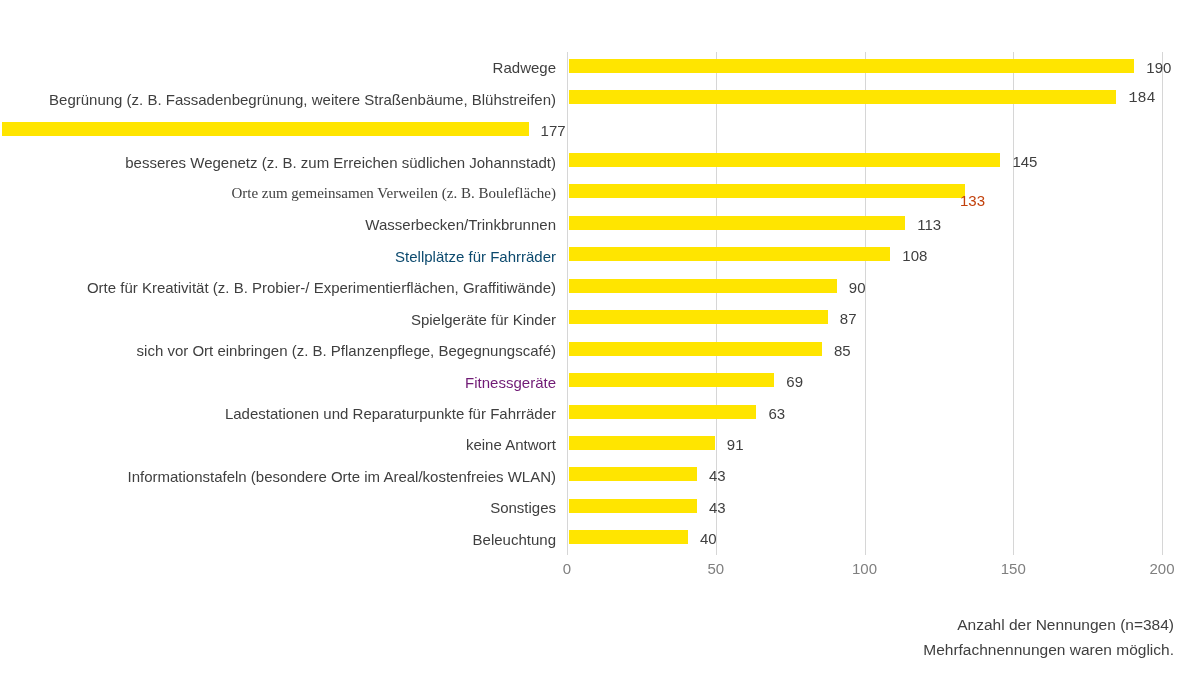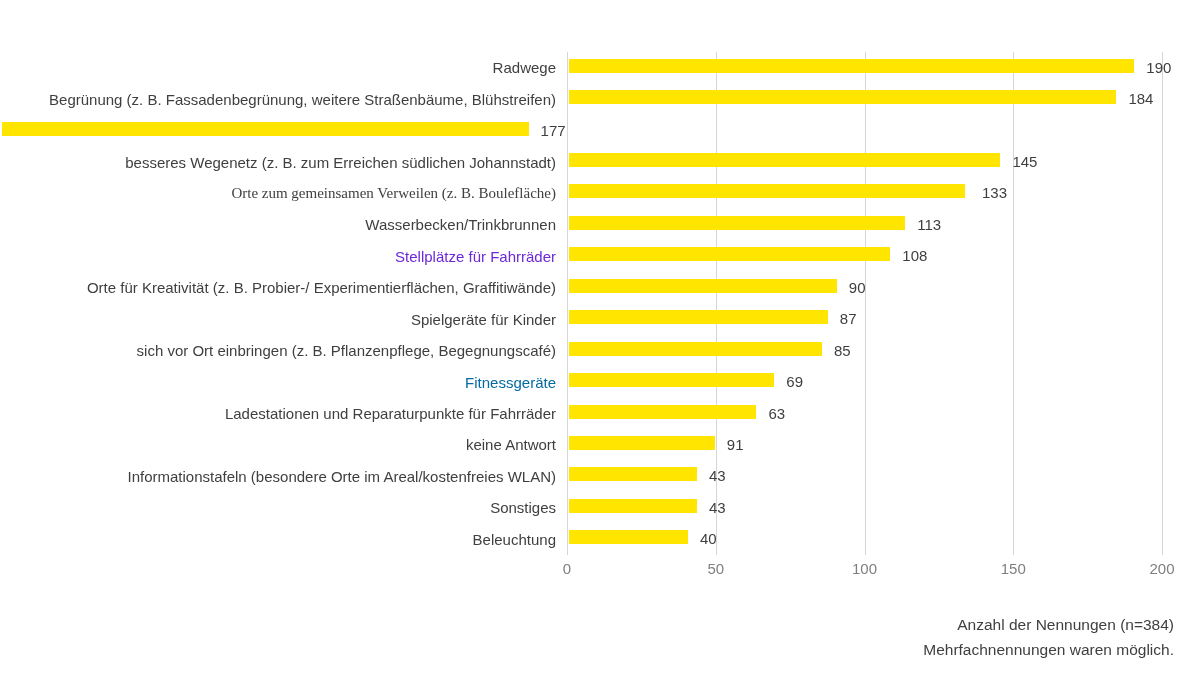--- a/index.html
+++ b/index.html
@@ -97,52 +97,52 @@
         <div class="cat" style="color: rgb(63, 63, 63);">Radwege</div>
         <div class="track">
           <div class="bar" style="width: 565.3px; background: rgb(255, 229, 0);"></div>
           <span class="val" style="left: 579.3px; color: rgb(63, 63, 63);">190</span>
         </div>
       </div>
       <div class="row">
         <div class="cat" style="color: rgb(63, 63, 63);">Begrünung (z. B. Fassadenbegrünung, weitere Straßenbäume, Blühstreifen)</div>
         <div class="track">
           <div class="bar" style="width: 547.4px; background: rgb(255, 229, 0);"></div>
-          <span class="val" style="left: 561.4px; color: rgb(63, 63, 63);">184</span>
+          <span class="val" style="left: 561.4px; color: rgb(63, 63, 63); font-family: Liberation Mono, monospace;">184</span>
         </div>
       </div>
       <div class="row">
         <div class="track">
           <div class="bar" style="width: 526.6px; background: rgb(255, 229, 0);"></div>
           <span class="val" style="left: 540.6px; color: rgb(63, 63, 63);">177</span>
         </div>
       </div>
       <div class="row">
         <div class="cat" style="color: rgb(63, 63, 63);">besseres Wegenetz (z. B. zum Erreichen südlichen Johannstadt)</div>
         <div class="track">
           <div class="bar" style="width: 431.4px; background: rgb(255, 229, 0);"></div>
           <span class="val" style="left: 445.4px; color: rgb(63, 63, 63);">145</span>
         </div>
       </div>
       <div class="row">
         <div class="cat" style="color: rgb(63, 63, 63); font-family: Liberation Serif, serif;">Orte zum gemeinsamen Verweilen (z. B. Boulefläche)</div>
         <div class="track">
           <div class="bar" style="width: 395.7px; background: rgb(255, 229, 0);"></div>
-          <span class="val" style="left: 415px; color: #404040;">133</span>
+          <span class="val" style="left: 393px; color: #c2410c; margin-top: 8px;">133</span>
         </div>
       </div>
       <div class="row">
         <div class="cat" style="color: rgb(63, 63, 63);">Wasserbecken/Trinkbrunnen</div>
         <div class="track">
           <div class="bar" style="width: 336.2px; background: rgb(255, 229, 0);"></div>
           <span class="val" style="left: 350.2px; color: rgb(63, 63, 63);">113</span>
         </div>
       </div>
       <div class="row">
-        <div class="cat" style="color: #6d28d9; padding-left: 39px;">Stellplätze für Fahrräder</div>
+        <div class="cat" style="color: #0c4a6e; padding-left: 39px;">Stellplätze für Fahrräder</div>
         <div class="track">
           <div class="bar" style="width: 321.3px; background: rgb(255, 229, 0);"></div>
           <span class="val" style="left: 335.3px; color: rgb(63, 63, 63);">108</span>
         </div>
       </div>
       <div class="row">
         <div class="cat" style="color: rgb(63, 63, 63);">Orte für Kreativität (z. B. Probier-/ Experimentierflächen, Graffitiwände)</div>
         <div class="track">
           <div class="bar" style="width: 267.8px; background: rgb(255, 229, 0);"></div>
           <span class="val" style="left: 281.8px; color: rgb(63, 63, 63);">90</span>
@@ -156,21 +156,21 @@
         </div>
       </div>
       <div class="row">
         <div class="cat" style="color: rgb(63, 63, 63);">sich vor Ort einbringen (z. B. Pflanzenpflege, Begegnungscafé)</div>
         <div class="track">
           <div class="bar" style="width: 252.9px; background: rgb(255, 229, 0);"></div>
           <span class="val" style="left: 266.9px; color: rgb(63, 63, 63);">85</span>
         </div>
       </div>
       <div class="row">
-        <div class="cat" style="color: #0369a1;">Fitnessgeräte</div>
+        <div class="cat" style="color: #701a75;">Fitnessgeräte</div>
         <div class="track">
           <div class="bar" style="width: 205.3px; background: rgb(255, 229, 0);"></div>
           <span class="val" style="left: 219.3px; color: rgb(63, 63, 63);">69</span>
         </div>
       </div>
       <div class="row">
         <div class="cat" style="color: rgb(63, 63, 63);">Ladestationen und Reparaturpunkte für Fahrräder</div>
         <div class="track">
           <div class="bar" style="width: 187.4px; background: rgb(255, 229, 0);"></div>
           <span class="val" style="left: 201.4px; color: rgb(63, 63, 63);">63</span>

